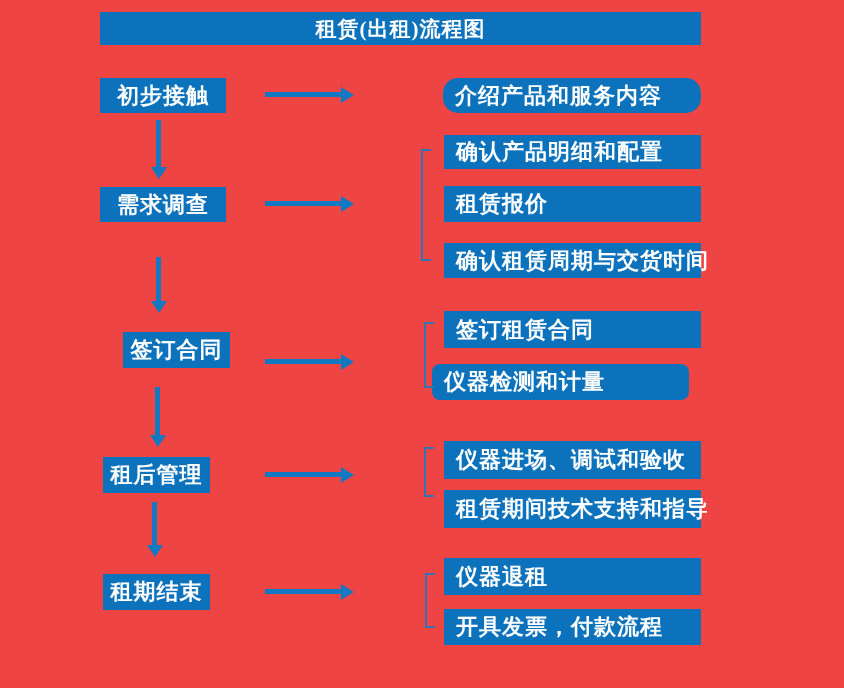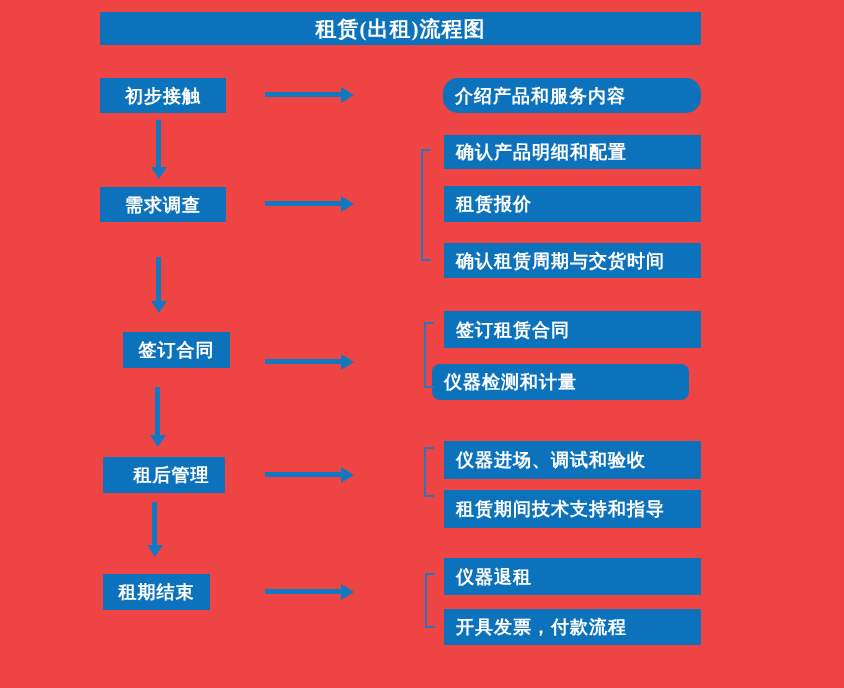--- a/index.html
+++ b/index.html
@@ -22,31 +22,31 @@
     display: flex; align-items: center; justify-content: center;
     font-size: 21px; letter-spacing: 1px;
   }
 
   
   .box {
     position: absolute;
     background: var(--box-blue, #0d72bc);
     color: var(--text-white, #ffffff);
     display: flex; align-items: center;
-    font-size: 18px; letter-spacing: 1px;
+    font-size: 22px; letter-spacing: 1px;
     white-space: nowrap;
   }
   .stage  { justify-content: center; }
   .detail { padding-left: 12px; box-sizing: border-box; }
 
   
   .s1 { left: 100px; top:  78px; width: 126px; height: 35px; }
   .s2 { left: 100px; top: 187px; width: 126px; height: 35px; }
   .s3 { left: 103px; top: 332px; width: 107px; height: 36px; margin-left: 20px; }
-  .s4 { left: 103px; top: 457px; width: 107px; height: 36px; padding-left: 15px; }
+  .s4 { left: 103px; top: 457px; width: 107px; height: 36px; }
   .s5 { left: 103px; top: 574px; width: 107px; height: 36px; }
 
   
   .d1  { left: 443px; top:  78px; width: 258px; height: 35px; border-radius: 15px; }
   .d2  { left: 444px; top: 135px; width: 257px; height: 34px; }
   .d3  { left: 444px; top: 186px; width: 257px; height: 36px; }
   .d4  { left: 444px; top: 243px; width: 257px; height: 35px; }
   .d5  { left: 444px; top: 311px; width: 257px; height: 37px; }
   .d6  { left: 432px; top: 364px; width: 257px; height: 36px; border-radius: 8px; }
   .d7  { left: 444px; top: 422px; width: 257px; height: 38px; margin-top: 19px; }

